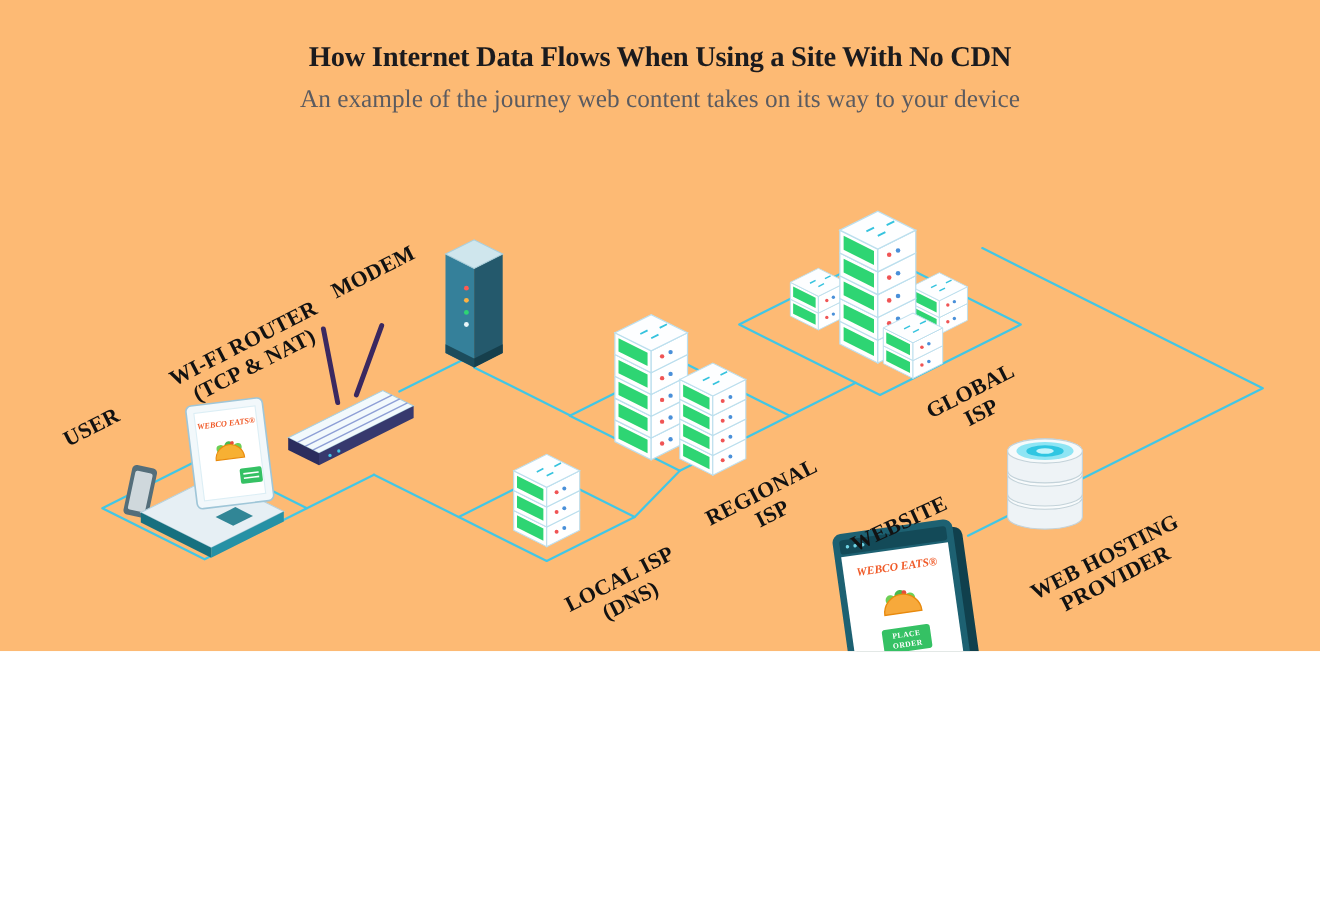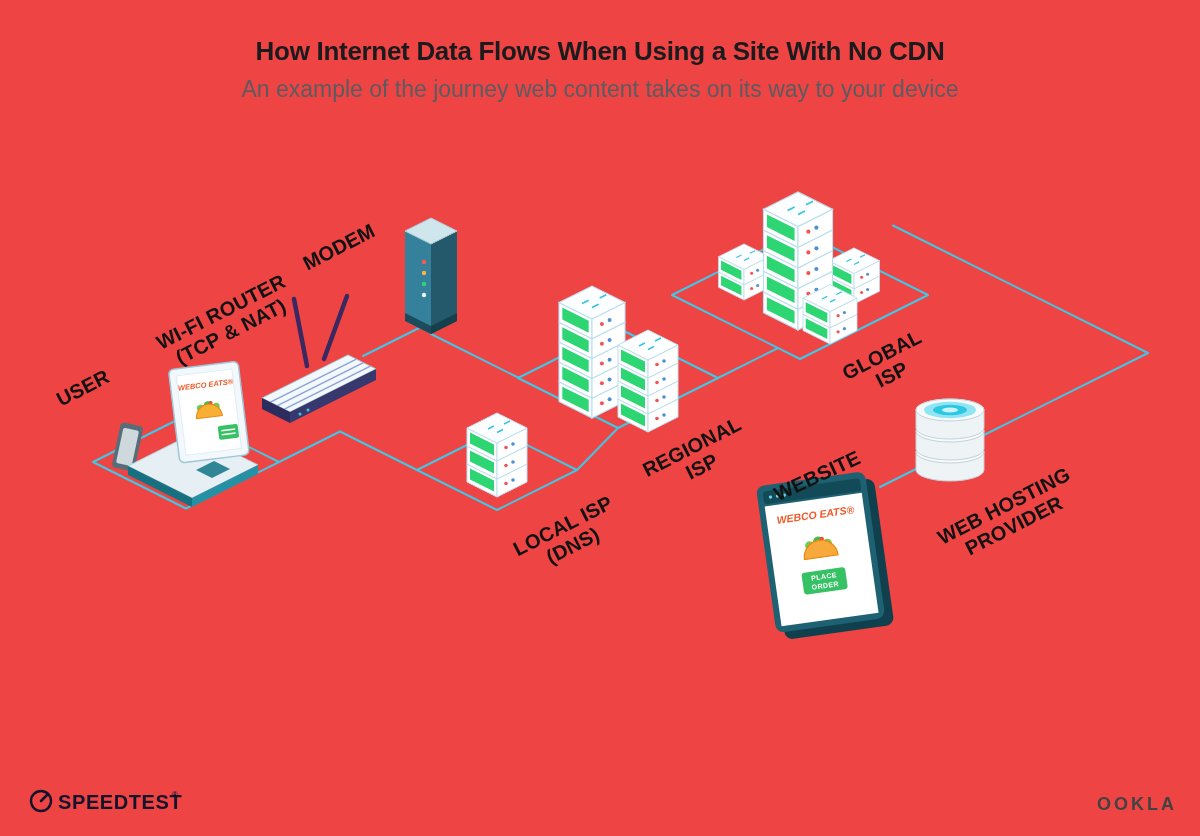--- a/index.html
+++ b/index.html
@@ -1,17 +1,17 @@
 <!DOCTYPE html>
 <html><head>
 <meta charset="utf-8">
 <style>
   html,body{margin:0;padding:0;background:#ffffff;}
-  .canvas{position:relative;width:1200px;height:836px;background:#ef4444;
-          font-family:Liberation Sans, sans-serif;overflow:hidden;}
+  .canvas{position:relative;width:1200px;height:592px;background:#fdba74;
+          font-family:Liberation Serif, serif;overflow:hidden;}
   svg{display:block;}
   .title{font-size:26px;font-weight:700;fill:#1b1b1e;letter-spacing:-0.3px;text-anchor:middle;}
   .subtitle{font-size:23px;font-weight:400;fill:#5b5b60;text-anchor:middle;}
   .lbl{font-size:20px;font-weight:700;fill:#121212;text-anchor:middle;letter-spacing:0.2px;}
   .line{stroke:#41c7e6;stroke-width:2;fill:none;stroke-linejoin:round;stroke-linecap:round;}
   .brand-sm{font-size:7.5px;font-weight:700;font-style:italic;fill:#f05a28;text-anchor:middle;}
   .brand-md{font-size:10.5px;font-weight:700;font-style:italic;fill:#f05a28;text-anchor:middle;}
   .btn-txt{font-size:7px;font-weight:700;fill:#ffffff;text-anchor:middle;letter-spacing:0.4px;}
   .logo-text{font-size:20px;font-weight:700;fill:#13132b;letter-spacing:0.6px;}
   .logo-mark{font-size:8px;font-weight:700;fill:#13132b;}

